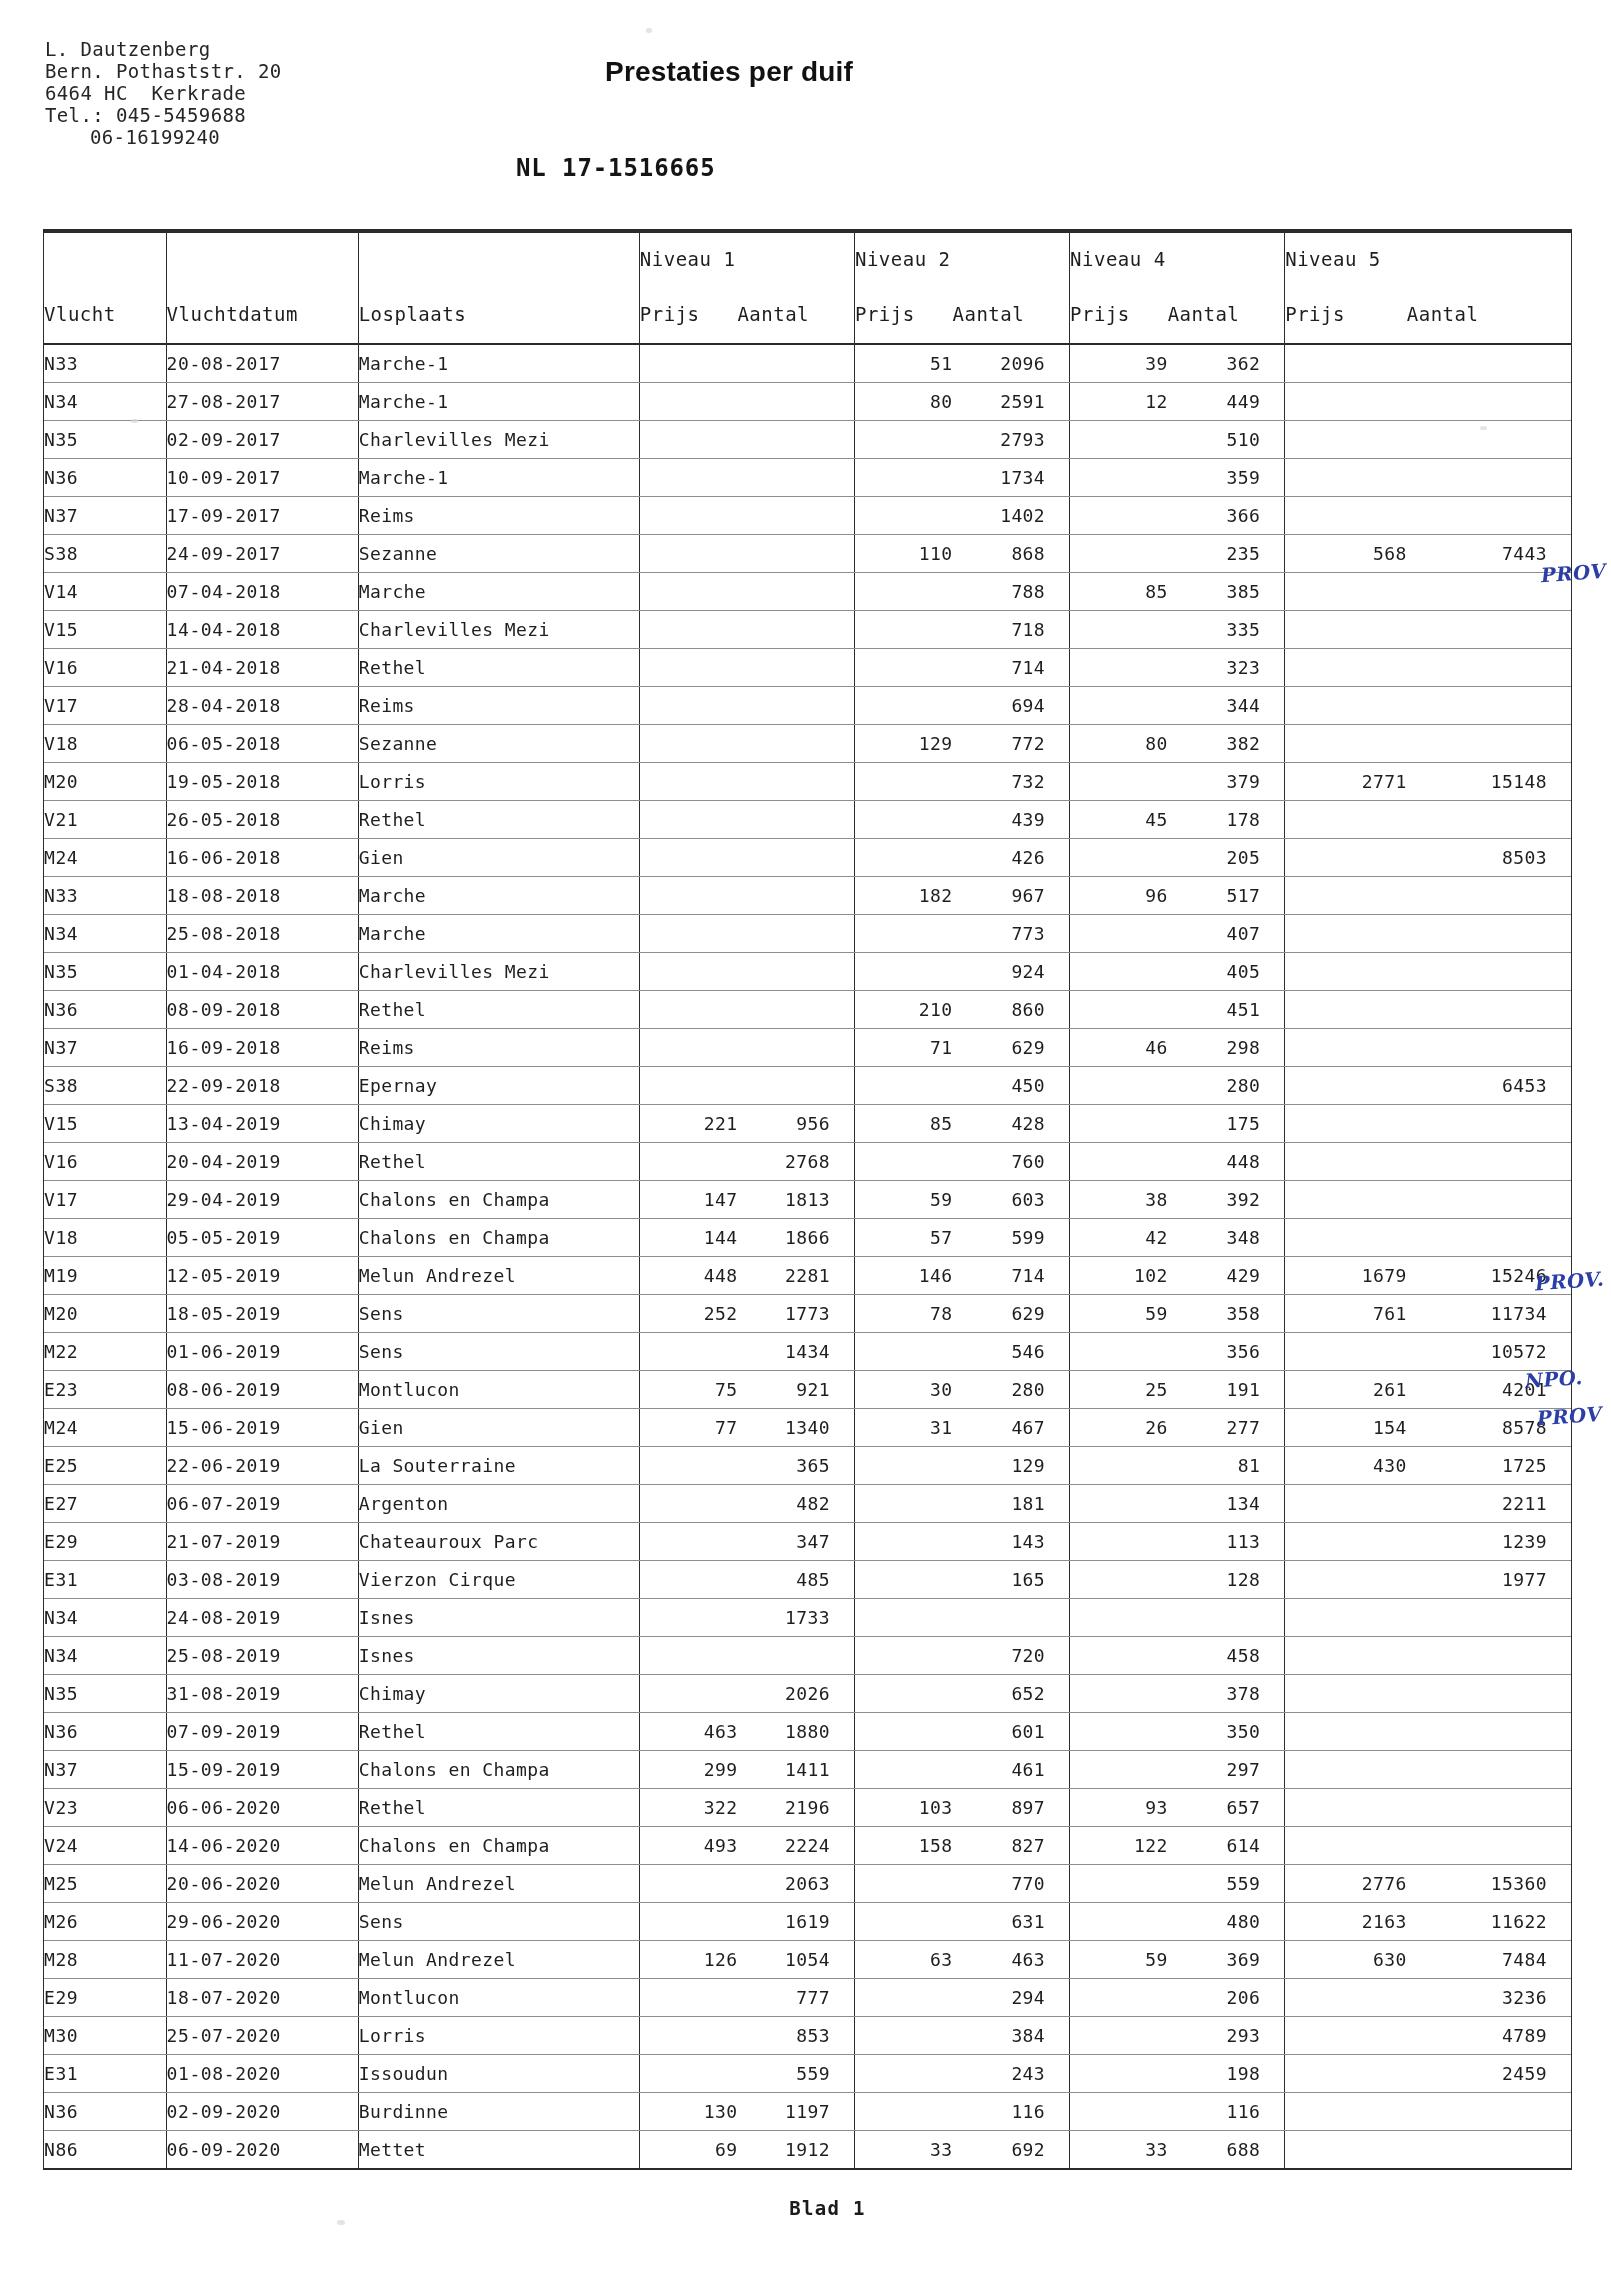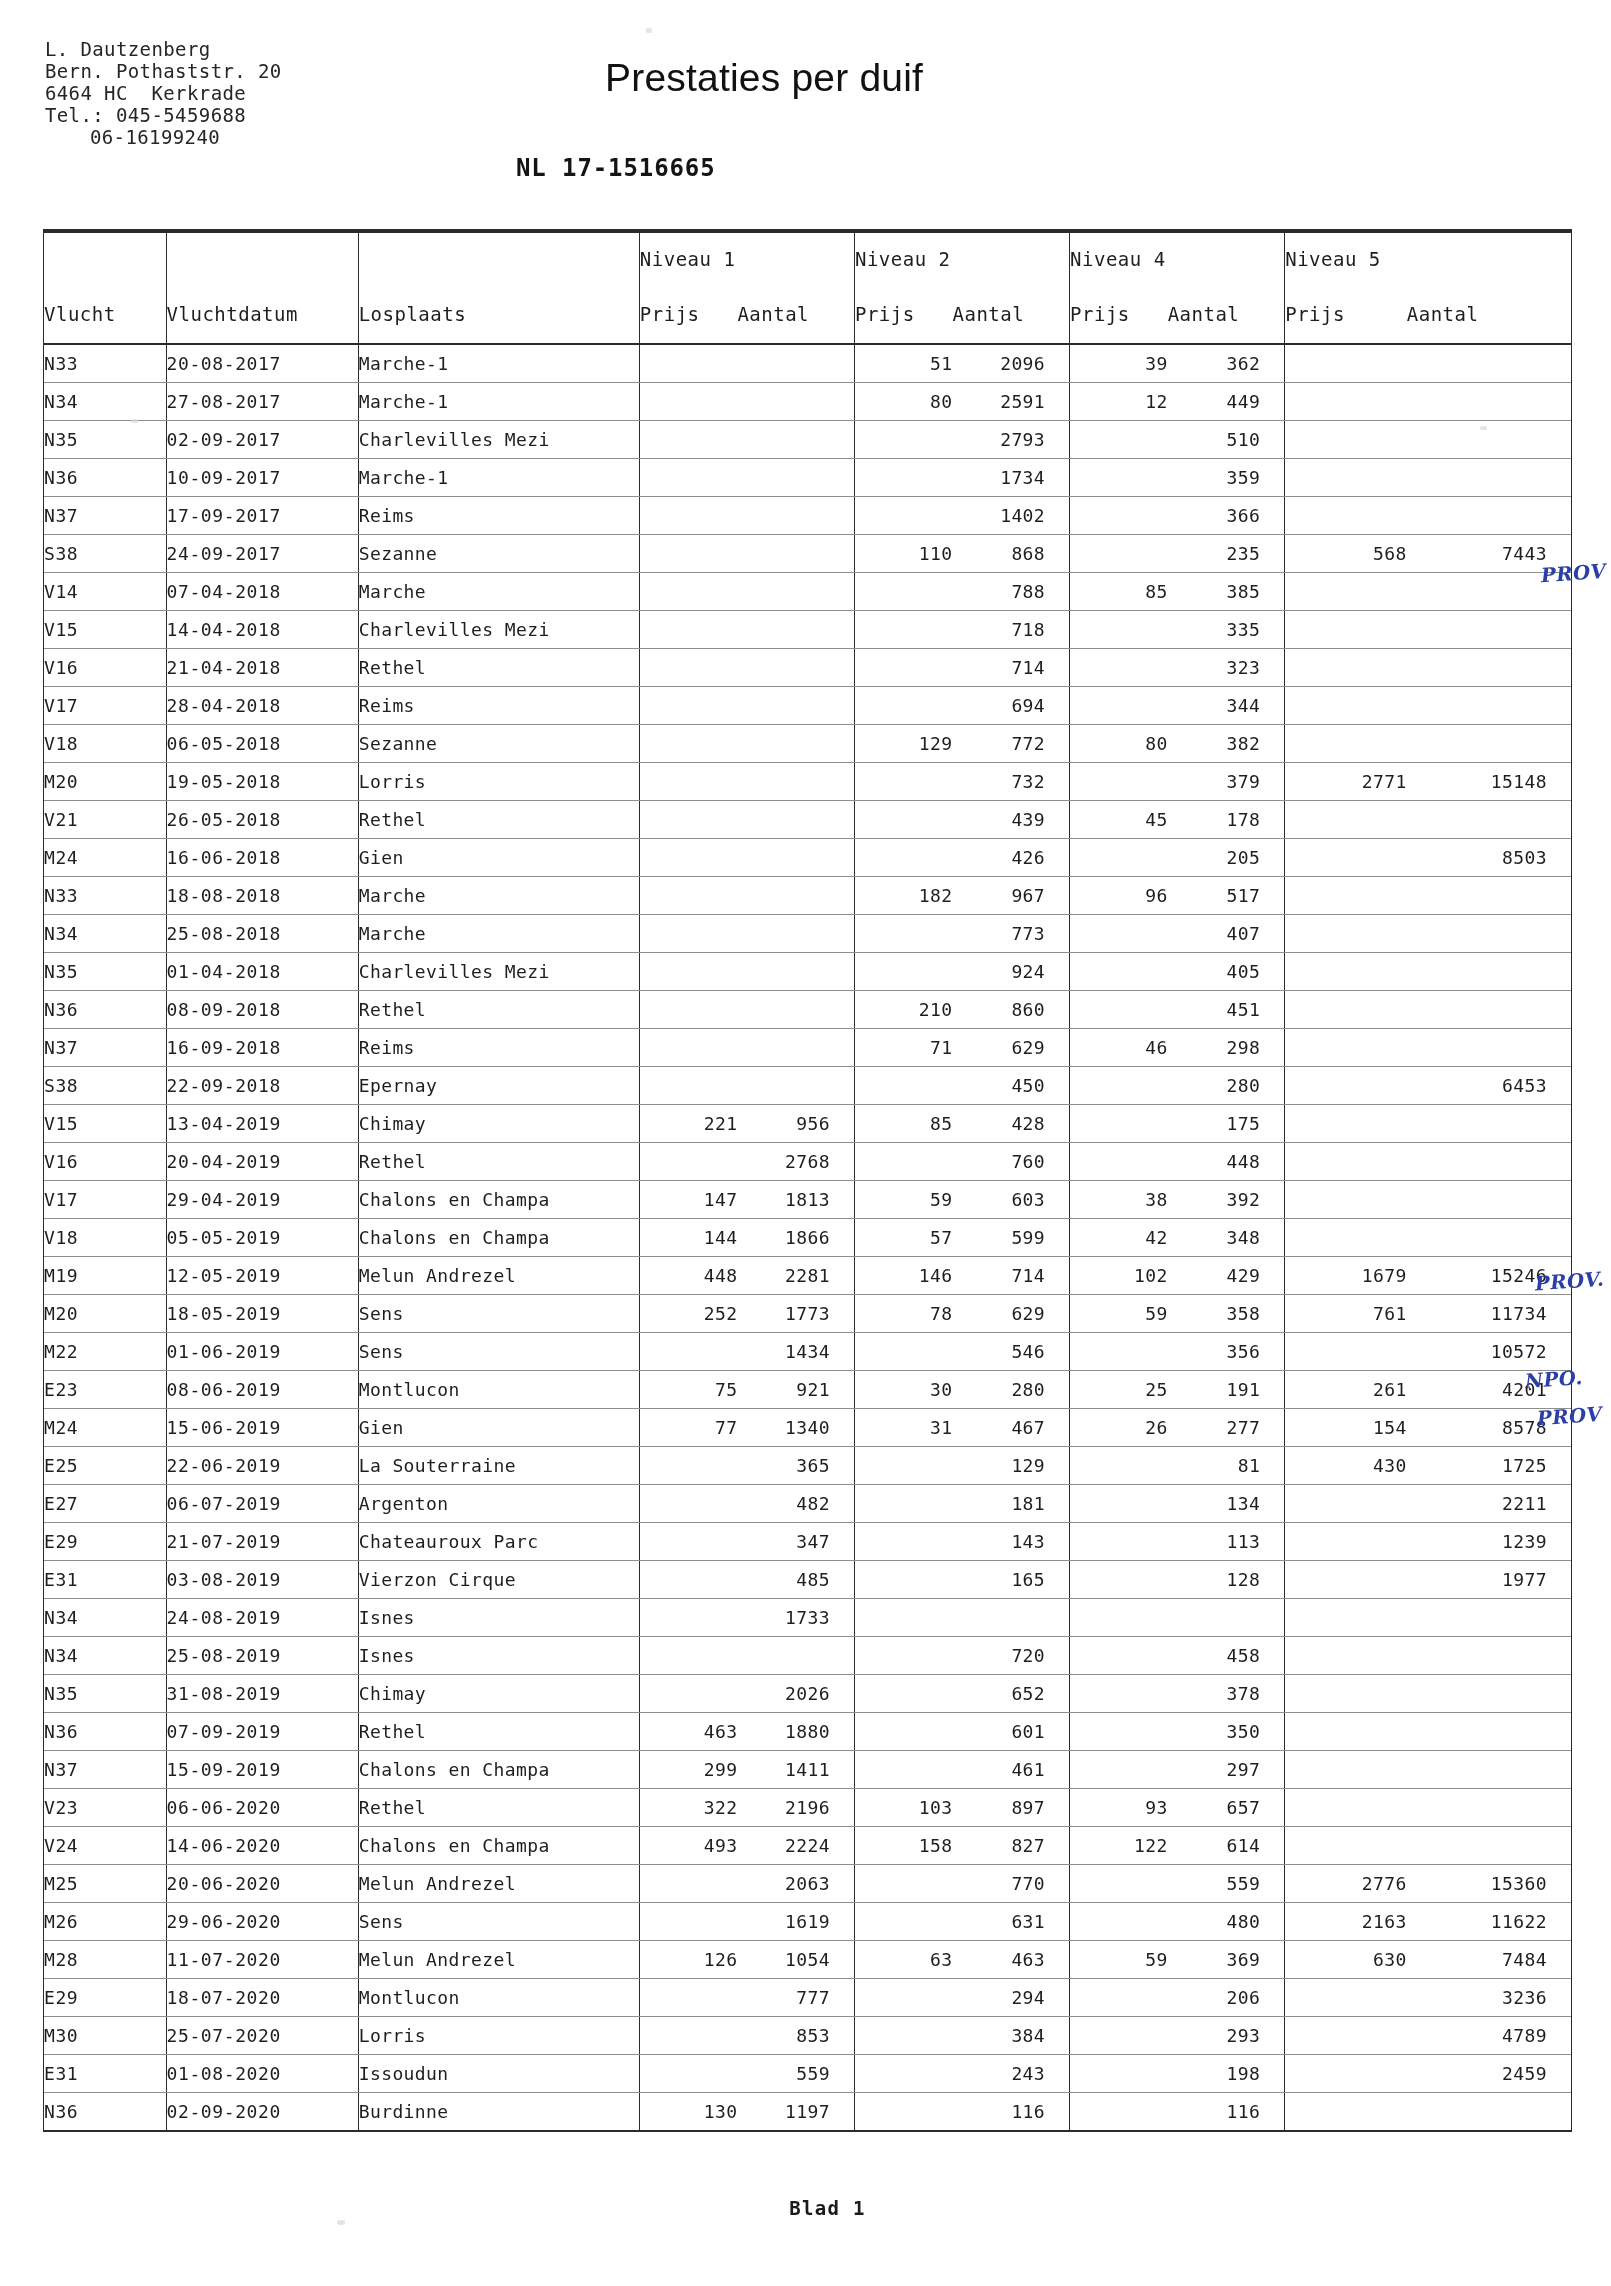--- a/index.html
+++ b/index.html
@@ -40,22 +40,22 @@
   }
   .addr .indent {
     padding-left: 45px;
     display: block;
   }
   .doc-title {
     position: absolute;
     left: 562px;
     top: 24px;
     font-family: "Liberation Sans", sans-serif;
-    font-weight: normal;
-    font-size: 39px;
+    font-weight: bold;
+    font-size: 28px;
     letter-spacing: 0.2px;
     color: #111;
   }
   .doc-subtitle {
     position: absolute;
     left: 473px;
     top: 122px;
     font-family: "DejaVu Sans Mono", monospace;
     font-weight: bold;
     font-size: 24px;
@@ -818,20 +818,33 @@
             <td class="c-los vline">Burdinne</td>
             <td class="num vline">130</td>
             <td class="num pad-l">1197</td>
             <td class="num vline"></td>
             <td class="num pad-l">116</td>
             <td class="num vline"></td>
             <td class="num pad-l">116</td>
             <td class="num vline"></td>
             <td class="num pad-l"></td>
           </tr>
+          <tr class="datarow">
+            <td class="c-vlucht">N86</td>
+            <td class="c-datum vline">06-09-2020</td>
+            <td class="c-los vline">Mettet</td>
+            <td class="num vline">69</td>
+            <td class="num pad-l">1912</td>
+            <td class="num vline">33</td>
+            <td class="num pad-l">692</td>
+            <td class="num vline">33</td>
+            <td class="num pad-l">688</td>
+            <td class="num vline"></td>
+            <td class="num pad-l"></td>
+          </tr>
         </tbody>
   </table>
   </div>
 
   <div id="annotation-layer">
       <div class="hand" style="top: 562px; left: 1541px;">PROV</div>
       <div class="hand" style="top: 1270px; left: 1535px;">PROV.</div>
       <div class="hand" style="top: 1368px; left: 1525px;">NPO.</div>
       <div class="hand" style="top: 1405px; left: 1537px;">PROV</div>
     </div>

